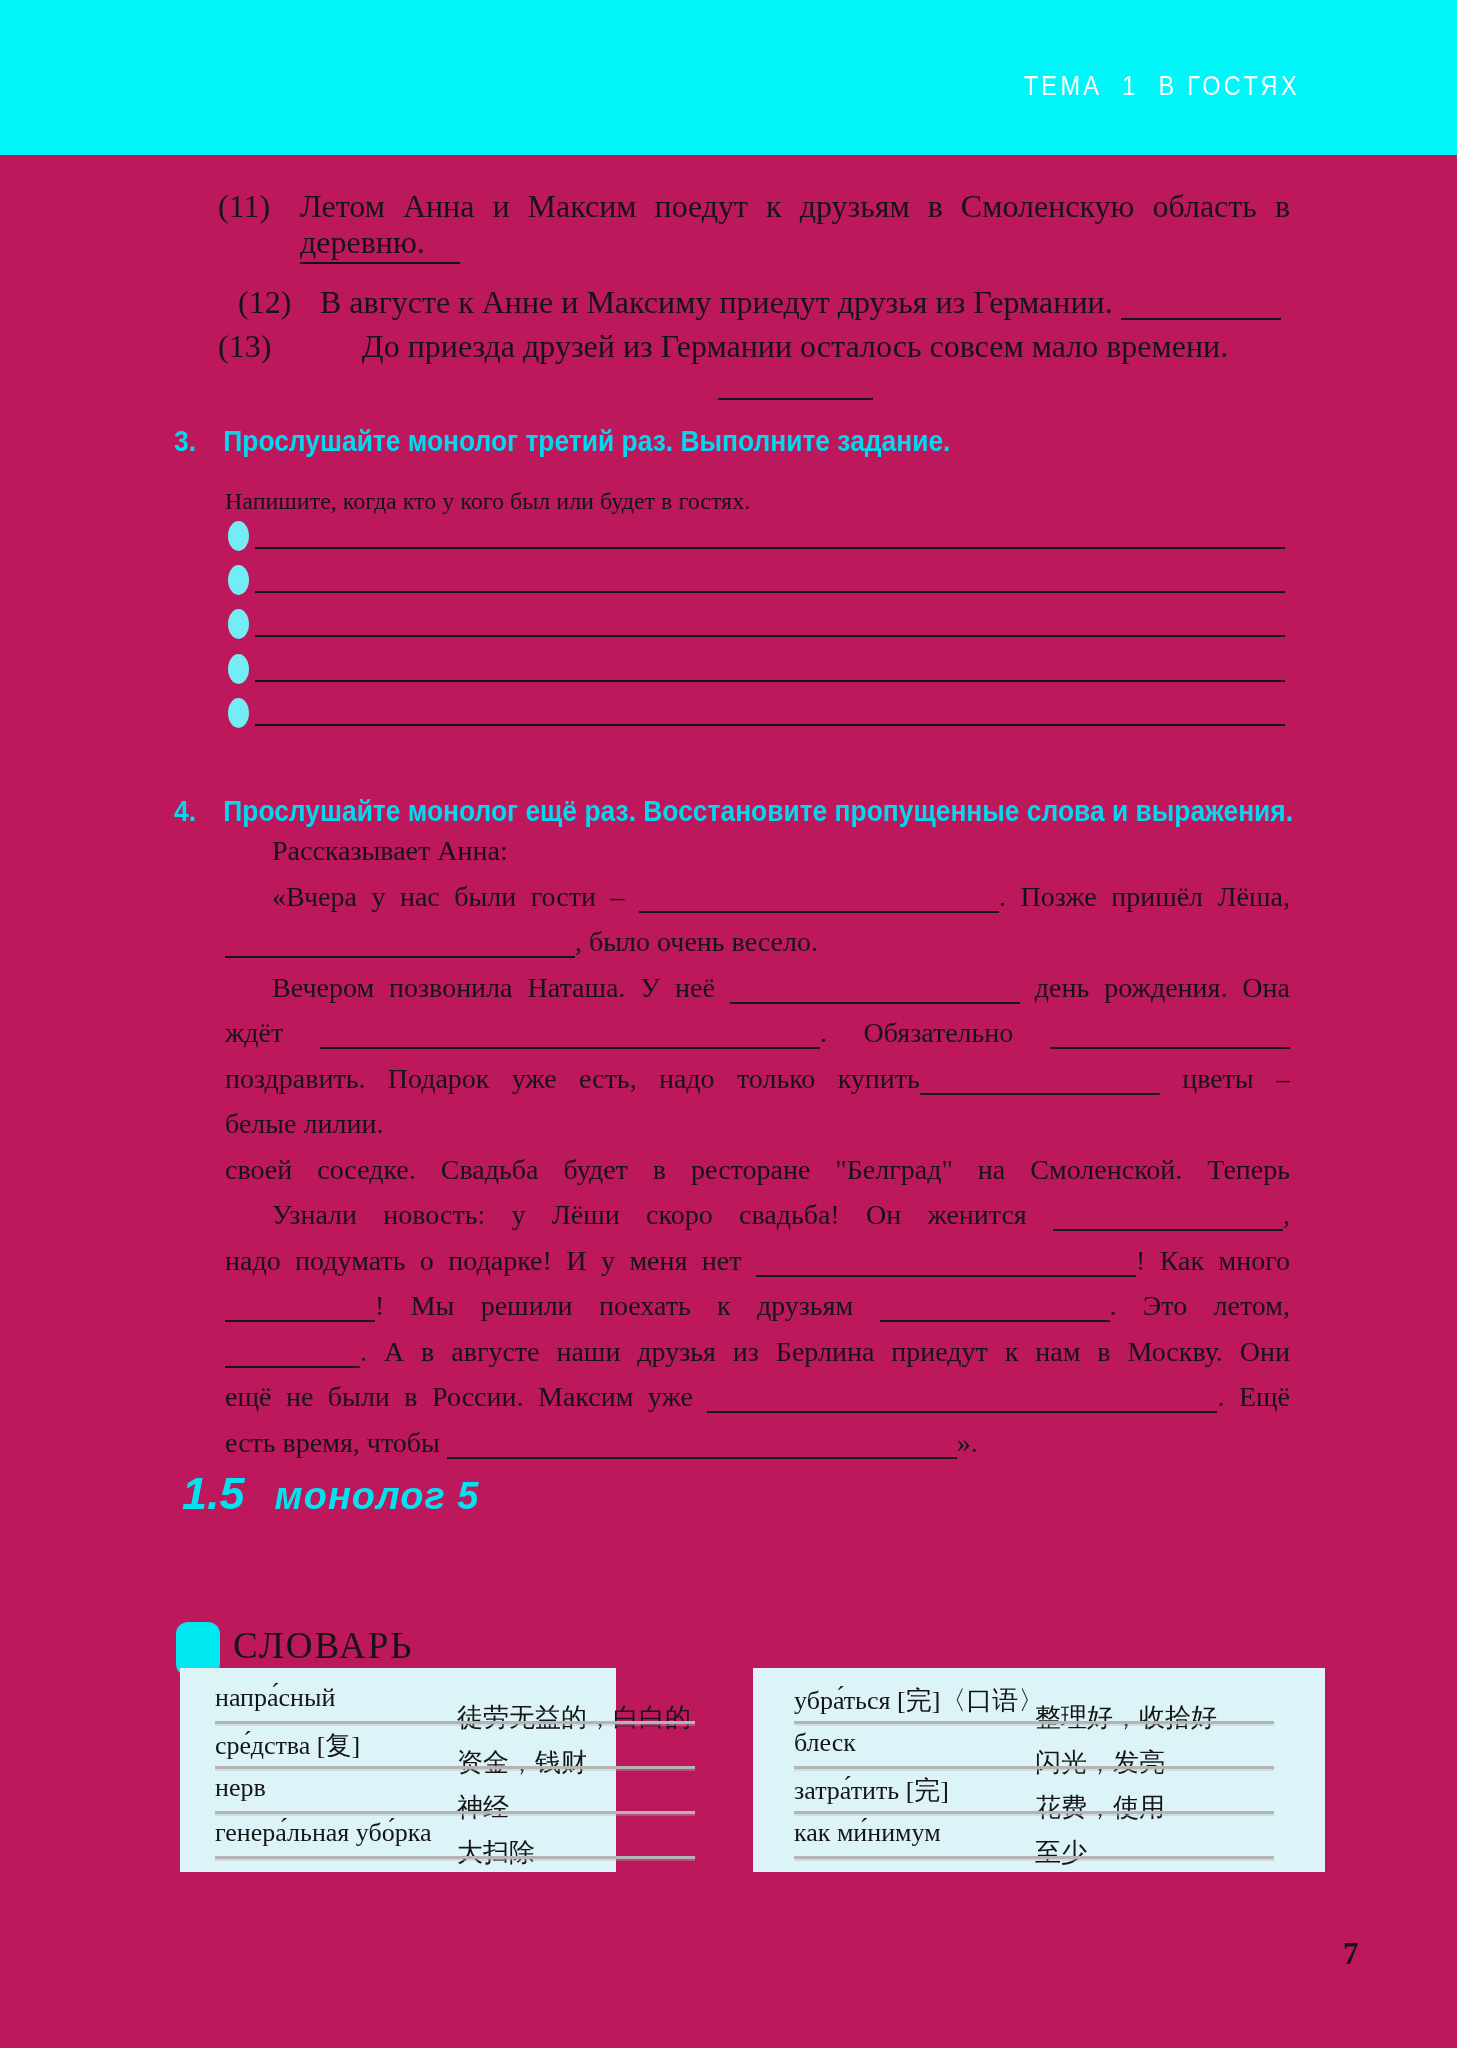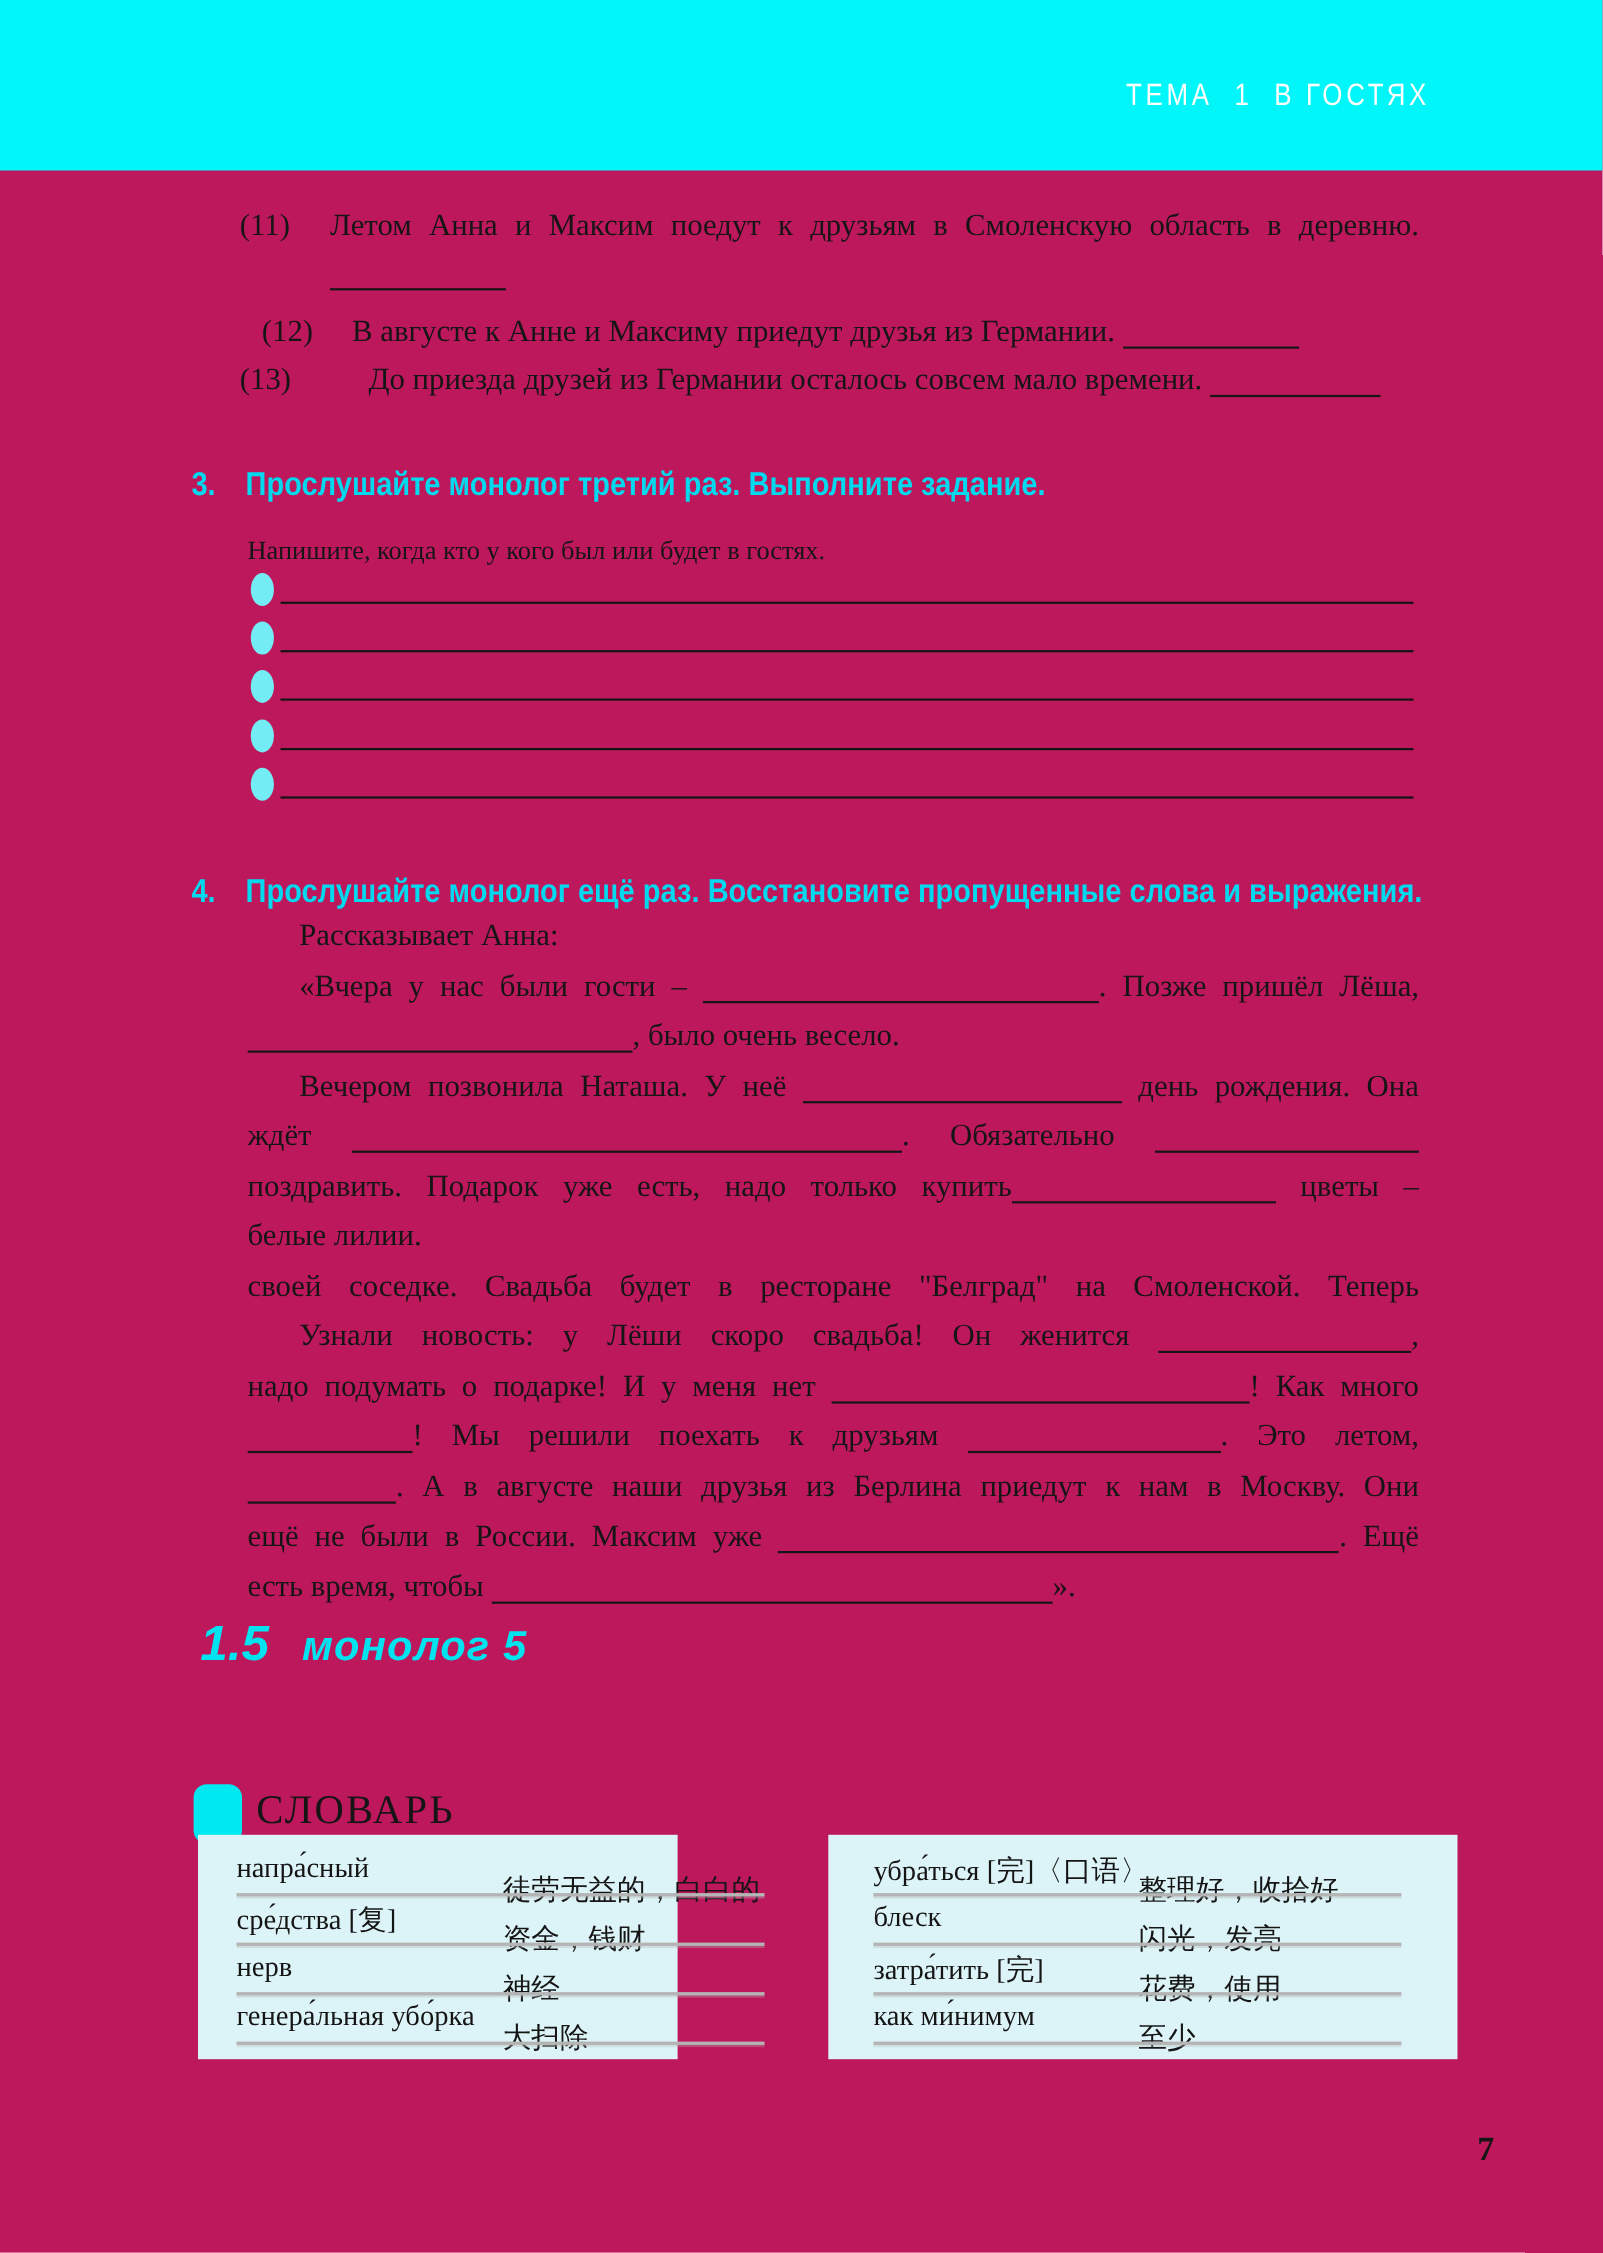--- a/index.html
+++ b/index.html
@@ -6,21 +6,21 @@
   #page{position:relative;width:1457px;height:2048px;background:#be185d;overflow:hidden;
         font-family:"Liberation Serif",serif;color:#151515;}
 
   
   #band{position:absolute;left:0;top:0;width:1457px;height:155px;background:#00f6f8;}
   #band-title{position:absolute;top:70px;right:157px;color:#ffffff;
       font-family:"Liberation Sans",sans-serif;font-size:28px;font-weight:400;
       letter-spacing:4px;white-space:pre;transform:scaleX(.84);transform-origin:right center;}
 
   
-  .ex-item{position:absolute;left:218px;width:1072px;font-size:28px;line-height:36px;}
+  .ex-item{position:absolute;left:218px;width:1072px;font-size:32px;line-height:36px;}
   .ex-item .num{position:absolute;left:0;top:0;}
   .ex-item .body{display:block;margin-left:82px;}
   #item11{top:188px;}
   #item11 .body{text-align:justify;text-align-last:justify;}
   #item12{top:284px;margin-left:20px;}
   #item13{top:328px;text-align:center;}
   #shortline{position:absolute;left:300px;top:262px;width:160px;height:2px;background:#141414;}
 
   
   .sec-head{position:absolute;left:174px;width:1240px;color:#00d9ee;

